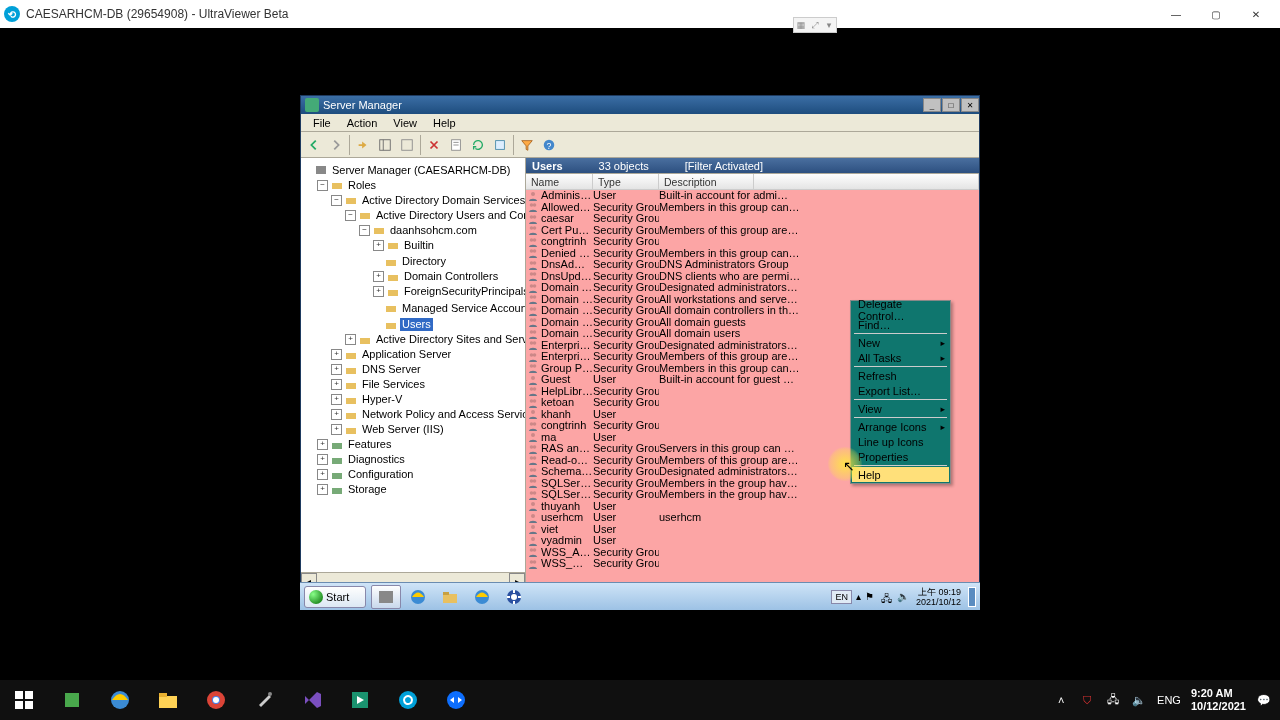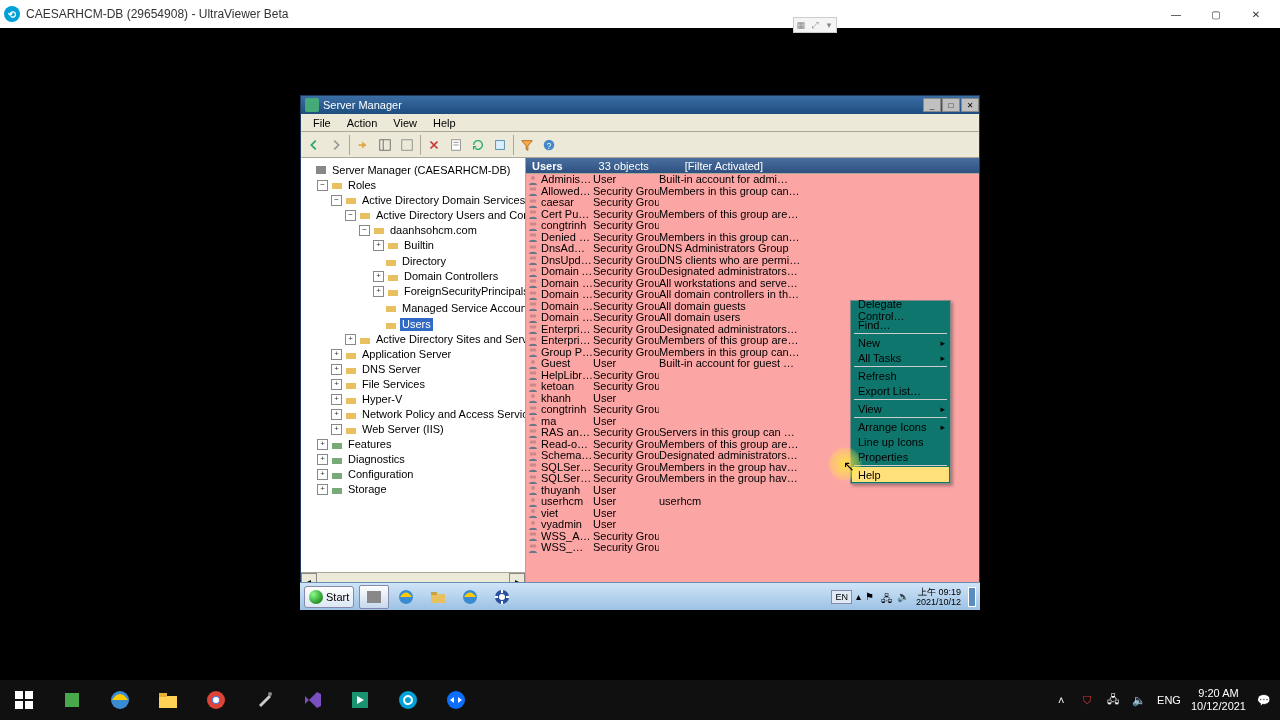--- a/index.html
+++ b/index.html
@@ -71,38 +71,38 @@
 .lr .cd { width: 210px; overflow: hidden; text-overflow: ellipsis; }
 
 
 .sm-status { height: 20px; border-top: 1px solid #aca899; background: #ece9d8; display: flex; }
 .sm-status .cell { border-right: 1px solid #aca899; }
 .sm-status .cell1 { width: 537px; }
 .sm-status .cell2 { width: 88px; }
 
 
 .inner-taskbar { position: absolute; left: 300px; top: 582px; width: 680px; height: 28px; background: linear-gradient(to bottom, #cfe4f7, #9dc2e5); border-top: 1px solid #6a8cb0; display: flex; align-items: center; font-size: 11px; }
-.inner-taskbar .start { height: 22px; padding: 0 4px 0 4px; margin: 0 4px; background: linear-gradient(to bottom,#fefefe,#dce8f4); border: 1px solid #88a; border-radius: 3px; display: flex; align-items: center; gap: 3px; }
+.inner-taskbar .start { height: 22px; padding: 0 16px 0 4px; margin: 0 4px; background: linear-gradient(to bottom,#fefefe,#dce8f4); border: 1px solid #88a; border-radius: 3px; display: flex; align-items: center; gap: 3px; }
 .inner-taskbar .start .orb { width: 14px; height: 14px; border-radius: 50%; background: radial-gradient(circle at 30% 30%, #8f8, #060); }
 .inner-taskbar .tb-btn { width: 30px; height: 24px; border: 1px solid transparent; display: flex; align-items: center; justify-content: center; margin: 0 1px; }
 .inner-taskbar .tb-btn.active { background: linear-gradient(to bottom,#fefefe,#c8d8ec); border: 1px solid #88a; border-radius: 2px; }
 .inner-taskbar .tb-btn svg { width: 18px; height: 18px; }
 .inner-taskbar .spacer { flex: 1; }
 .inner-taskbar .tray { display: flex; align-items: center; gap: 4px; padding-right: 4px; font-size: 10px; }
 .inner-taskbar .tray .lang { border: 1px solid #88a; padding: 1px 3px; font-size: 9px; background: #dfeaf5; }
 .inner-taskbar .tray .clock { text-align: right; line-height: 10px; font-size: 9px; padding: 0 3px; }
 .inner-taskbar .tray .tic { width: 12px; height: 12px; }
 
 
 .outer-taskbar { position: absolute; left: 0; bottom: 0; width: 1280px; height: 40px; background: #101010; display: flex; align-items: center; }
 .outer-taskbar .ot-btn { width: 48px; height: 40px; display: flex; align-items: center; justify-content: center; }
 .outer-taskbar .ot-btn svg, .outer-taskbar .ot-btn .glyph { width: 22px; height: 22px; color: #fff; }
 .outer-taskbar .spacer { flex: 1; }
 .outer-taskbar .tray { display: flex; align-items: center; color: #fff; font-size: 11px; gap: 10px; padding-right: 8px; }
-.outer-taskbar .tray .clock { text-align: center; line-height: 13px; font-size: 11px; }
+.outer-taskbar .tray .clock { text-align: left; line-height: 13px; font-size: 11px; font-weight: bold; }
 .outer-taskbar .tray .tic { width: 16px; height: 16px; display: flex; align-items: center; justify-content: center; }
 
 
 .ctx-menu { position: absolute; left: 850px; top: 300px; width: 101px; background: #0f766e; border: 1px solid #888; box-shadow: 2px 2px 3px rgba(0,0,0,0.3); font-size: 11px; padding: 1px; }
 .ctx-menu .mi { height: 15px; padding-left: 6px; display: flex; align-items: center; position: relative; }
 .ctx-menu .mi.sub::after { content: "▸"; position: absolute; right: 4px; font-size: 9px; }
 .ctx-menu .msep { height: 1px; background: #ccc; margin: 1px 2px; }
 .ctx-menu .mi.hl { background: #ffe07a; }
 
 
@@ -434,20 +434,26 @@
         <div class="sbtn">▸</div>
       </div>
     </div>
 
     <div class="list-pane">
       <div class="list-header">
         <span class="lh-title">Users</span>
         <span class="lh-sub">33 objects</span>
         <span class="lh-sub">[Filter Activated]</span>
       </div>
+      <div class="list-cols">
+        <div class="col col-name">Name</div>
+        <div class="col col-type">Type</div>
+        <div class="col col-desc">Description</div>
+        <div class="col col-rest"></div>
+      </div>
       <div class="list-rows" id="list-rows">
           <div class="lr">
             <span class="ic">
               <svg viewBox="0 0 10 10">
                 <circle cx="5" cy="3" r="2" fill="#c88"></circle>
                 <path d="M1 10c0-3 8-3 8 0" fill="#678"></path>
               </svg>
             </span>
             <span class="cn">Administrator</span>
             <span class="ct">User</span>

